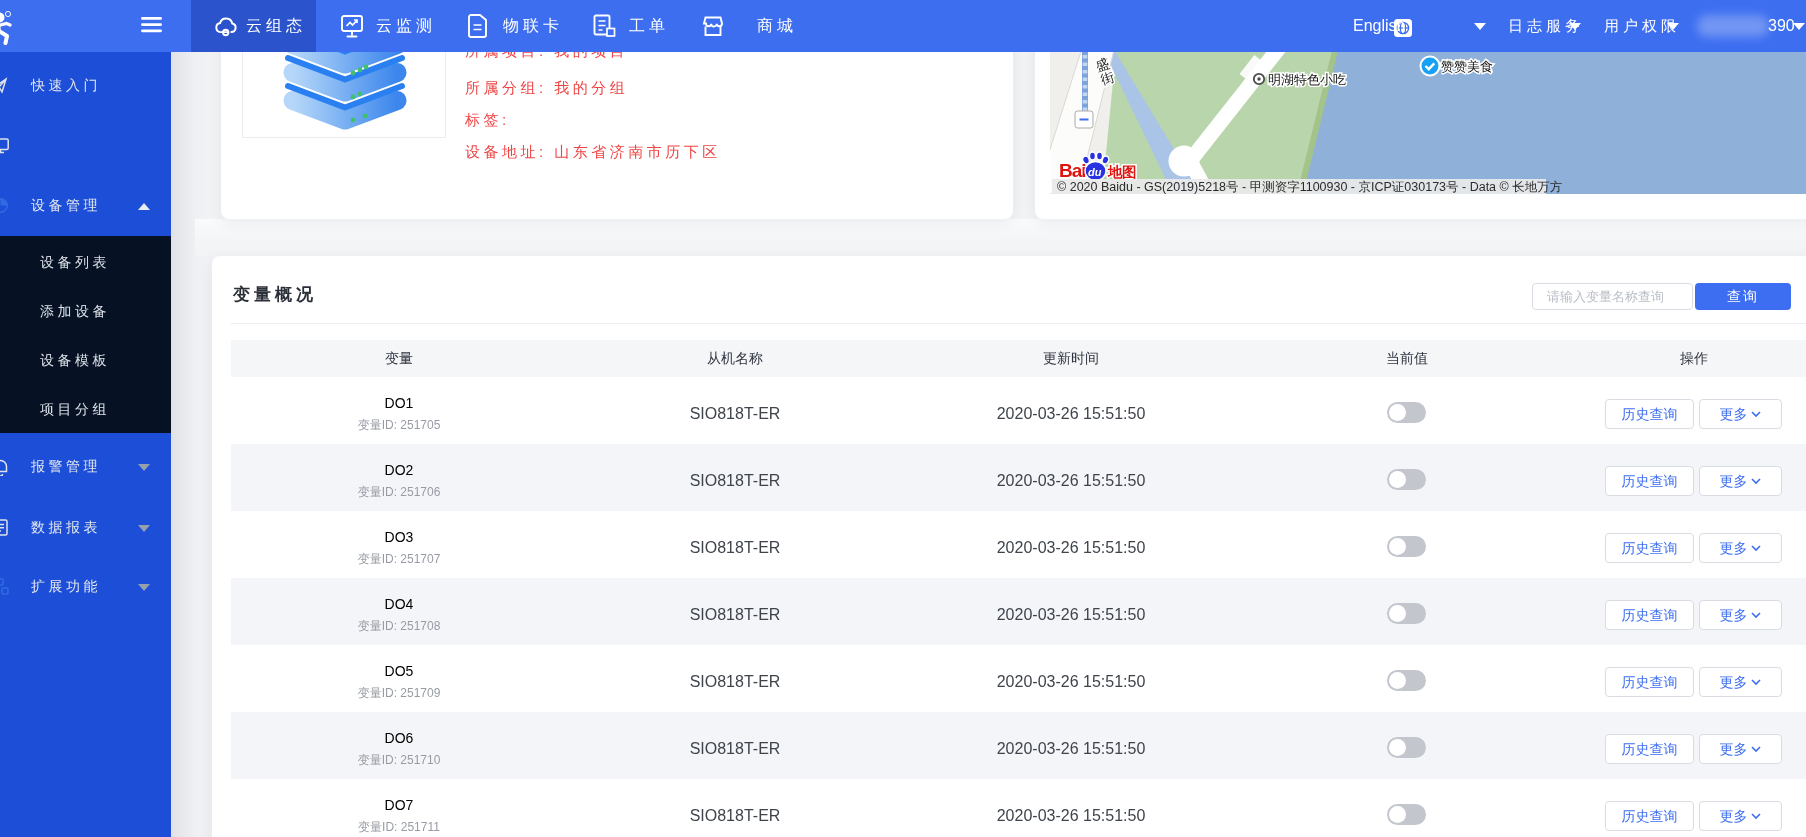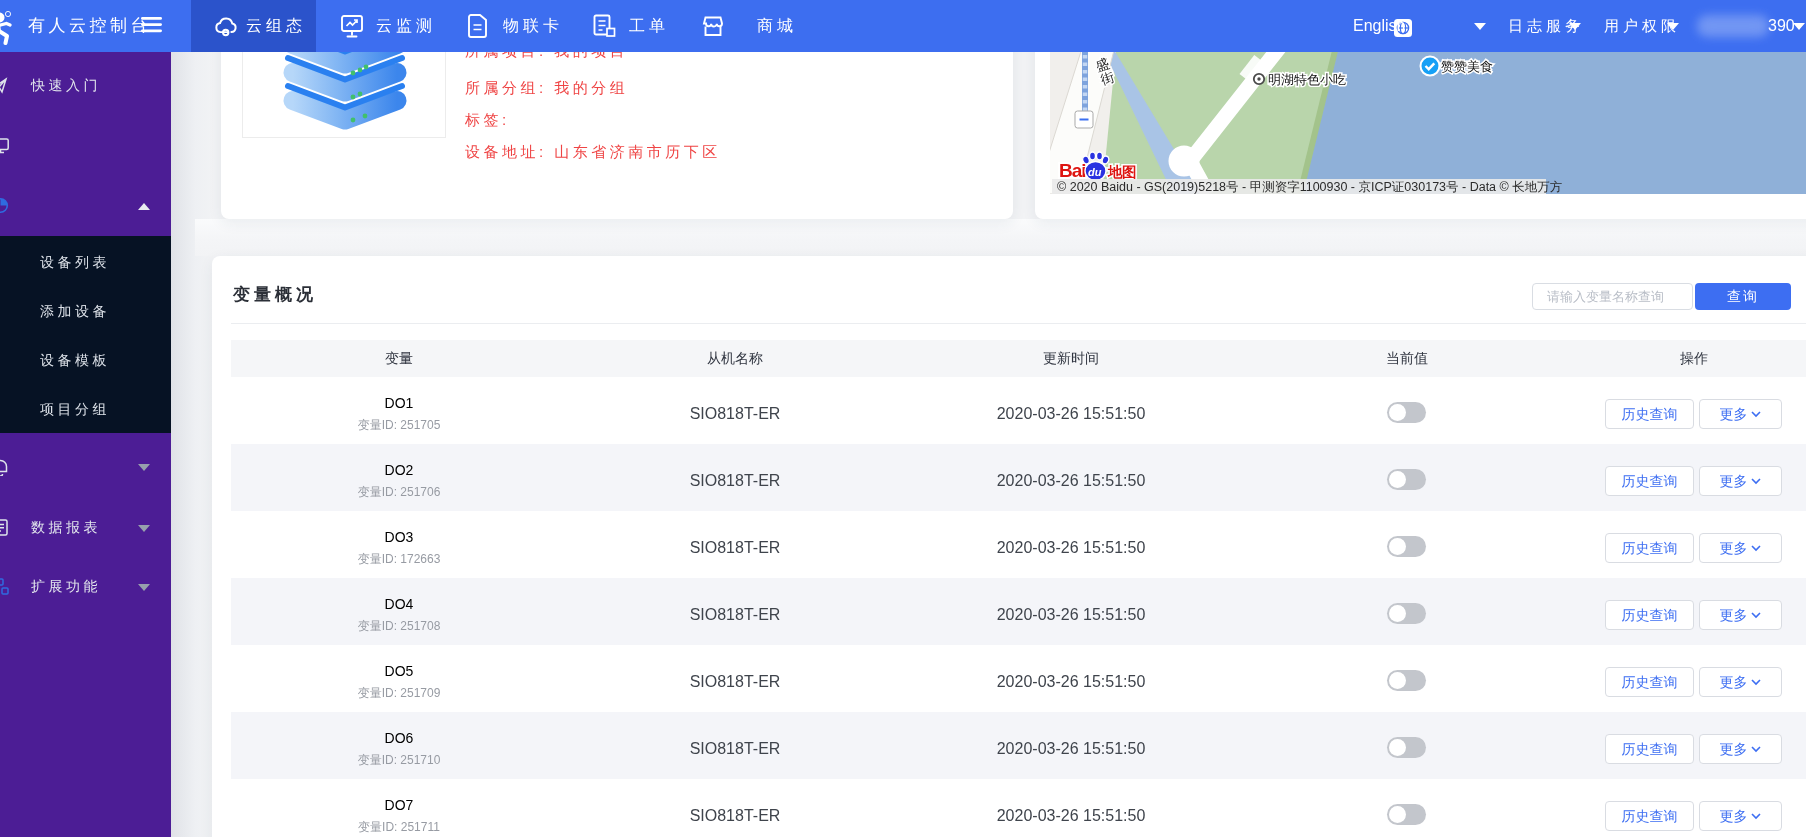--- a/index.html
+++ b/index.html
@@ -3,21 +3,21 @@
 <style>
 *{margin:0;padding:0;box-sizing:border-box}
 html,body{width:1806px;height:837px;overflow:hidden;font-family:"Liberation Sans",sans-serif;background:#f2f3f5;position:relative}
 .abs{position:absolute}
 
 #nav{position:absolute;left:0;top:0;width:1806px;height:52px;background:#3d6ef0;z-index:50}
 #nav .t{position:absolute;color:#fff;font-size:16px;line-height:52px;white-space:nowrap;letter-spacing:4px}
 .caret{position:absolute;width:0;height:0;border-left:6px solid transparent;border-right:6px solid transparent;border-top:7px solid #fff;top:23px}
 #activeTab{position:absolute;left:191px;top:0;width:125px;height:52px;background:#2b53cb}
 
-#side{position:absolute;left:0;top:52px;width:171px;height:785px;background:#4c1d95;z-index:40;overflow:hidden}
+#side{position:absolute;left:0;top:52px;width:171px;height:785px;background:#1d4ed8;z-index:40;overflow:hidden}
 #side .mi{position:absolute;left:0;width:171px;height:60px;color:#e3e7ed;font-size:14px}
 #side .mi span{position:absolute;left:31px;top:50%;transform:translateY(-50%);white-space:nowrap;letter-spacing:3.5px}
 #side .sub{position:absolute;left:0;top:184px;width:171px;height:197px;background:#061224}
 #side .si{position:absolute;left:40px;width:131px;color:#dde2e9;font-size:14px;white-space:nowrap;letter-spacing:3.5px}
 .upcaret{position:absolute;left:138px;width:0;height:0;border-left:6px solid transparent;border-right:6px solid transparent;border-bottom:7px solid #e8ebf0}
 .dncaret{position:absolute;left:138px;width:0;height:0;border-left:6px solid transparent;border-right:6px solid transparent;border-top:7px solid #97a0ad}
 .sicon{position:absolute;left:-8px;width:17px;height:17px}
 
 #gutter{position:absolute;left:171px;top:52px;width:44px;height:785px;background:linear-gradient(90deg,#e0e2e7 0%,#eef0f3 55%,#f2f3f5 100%);z-index:1}
 
@@ -162,21 +162,21 @@
       <div class="toggle" style="left:1156px">
         <i></i>
       </div>
       <div class="btn btn1">历史查询</div>
       <div class="btn btn2">更多 <svg width="10" height="7" viewBox="0 0 10 7" style="vertical-align:1px">
           <path d="M1 1l4 4 4-4" fill="none" stroke="#3d6ef2" stroke-width="1.6"></path>
         </svg></div>
     </div>
     <div class="row" style="top:255px">
       <span class="vname" style="left:168px">DO3</span>
-      <span class="vid" style="left:168px">变量ID: 172663</span>
+      <span class="vid" style="left:168px">变量ID: 251707</span>
       <span class="vmid" style="left:504px">SIO818T-ER</span>
       <span class="vmid" style="left:840px">2020-03-26 15:51:50</span>
       <div class="toggle" style="left:1156px">
         <i></i>
       </div>
       <div class="btn btn1">历史查询</div>
       <div class="btn btn2">更多 <svg width="10" height="7" viewBox="0 0 10 7" style="vertical-align:1px">
           <path d="M1 1l4 4 4-4" fill="none" stroke="#3d6ef2" stroke-width="1.6"></path>
         </svg></div>
     </div>
@@ -241,60 +241,65 @@
   <svg class="sicon" style="top:85px" viewBox="0 0 17 17" fill="none" stroke="#dde3ea" stroke-width="1.5">
     <rect x="0.8" y="2" width="15.4" height="10.5" rx="1.5"></rect>
       <path d="M8.5,12.5 v2.5 M5,15.5 h7"></path>
   </svg>
   <svg class="sicon" style="top:145px" viewBox="0 0 17 17" fill="none">
     <circle cx="8.5" cy="8.5" r="6.8" stroke="#2f6be0" stroke-width="1.6"></circle>
     <path d="M8.5,8.5 L8.5,1.7 A6.8,6.8 0 0 1 15.3,8.5 Z" fill="#2f6be0"></path>
   </svg>
   <div class="mi" style="top:4px">
       <span>快速入门</span>
+    </div>
+  <div class="mi" style="top:124px">
+      <span>设备管理</span>
     </div>
   <div class="upcaret" style="top:151px"></div>
   <div class="sub"></div>
   <div class="si" style="top:202px">设备列表</div>
   <div class="si" style="top:251px">添加设备</div>
   <div class="si" style="top:300px">设备模板</div>
   <div class="si" style="top:349px">项目分组</div>
   <svg class="sicon" style="top:407px" viewBox="0 0 17 17" fill="none" stroke="#dde3ea" stroke-width="1.5">
     <path d="M2.5,12.5 v-5 a6,6 0 0 1 12,0 v5 Z M6.5,15 a2,2 0 0 0 4,0"></path>
   </svg>
   <svg class="sicon" style="top:467px" viewBox="0 0 17 17" fill="none" stroke="#dde3ea" stroke-width="1.5">
     <rect x="2" y="1" width="13" height="15" rx="1.5"></rect>
       <path d="M5,5.5 h7 M5,8.8 h7 M5,12 h4"></path>
   </svg>
   <svg class="sicon" style="top:526px" viewBox="0 0 17 17" fill="none" stroke="#2f6be0" stroke-width="1.5">
     <rect x="5" y="1" width="6" height="6" rx="1"></rect>
       <rect x="1" y="10" width="6" height="6" rx="1"></rect>
       <rect x="10" y="10" width="6" height="6" rx="1"></rect>
   </svg>
+  <div class="mi" style="top:385px">
+      <span>报警管理</span>
+    </div>
   <div class="dncaret" style="top:412px"></div>
   <div class="mi" style="top:446px">
       <span>数据报表</span>
     </div>
   <div class="dncaret" style="top:473px"></div>
   <div class="mi" style="top:505px">
       <span>扩展功能</span>
     </div>
   <div class="dncaret" style="top:532px"></div>
 </div>
 
 <div id="nav">
   <div id="activeTab"></div>
   <svg class="abs" style="left:0;top:0" width="16" height="52" viewBox="0 0 16 52">
     <circle cx="8" cy="14" r="2.6" fill="none" stroke="#fff" stroke-width="0.9"></circle>
     <circle cx="-0.5" cy="17.5" r="5" fill="#fff"></circle>
     <path d="M-3,26 L6.5,23.5 L10,25" fill="none" stroke="#fff" stroke-width="3.2" stroke-linecap="round"></path>
     <path d="M-2,24 L-1,31 L7,36 L5.5,43" fill="none" stroke="#fff" stroke-width="4" stroke-linecap="round" stroke-linejoin="round"></path>
     <path d="M-2,33 L-4,44" fill="none" stroke="#fff" stroke-width="4" stroke-linecap="round"></path>
   </svg>
-  <div class="t" style="left:28px;font-size:17px;letter-spacing:3.5px">有人云控制台</div>
   <svg class="abs" style="left:141px;top:16px" width="22" height="18" viewBox="0 0 22 18">
     <rect x="0" y="1" width="21" height="2.8" rx="1.4" fill="#fff"></rect>
     <rect x="0" y="7.2" width="21" height="2.8" rx="1.4" fill="#fff"></rect>
     <rect x="0" y="13.4" width="21" height="2.8" rx="1.4" fill="#fff"></rect>
   </svg>
   <svg class="abs" style="left:213px;top:14px" width="25" height="25" viewBox="0 0 24 24" fill="none" stroke="#fff" stroke-width="1.9">
     <path d="M17.6,17.2 a4.1,4.1 0 0 0 0.9-8.1 a6,6 0 0 0 -11.7-0.4 a4.4,4.4 0 0 0 0.3,8.7 h7" stroke-linecap="round"></path>
     <circle cx="12.2" cy="17.8" r="2.6"></circle>
   </svg>
   <svg class="abs" style="left:341px;top:15px" width="22" height="23" viewBox="0 0 22 23" fill="none" stroke="#fff" stroke-width="1.9">

